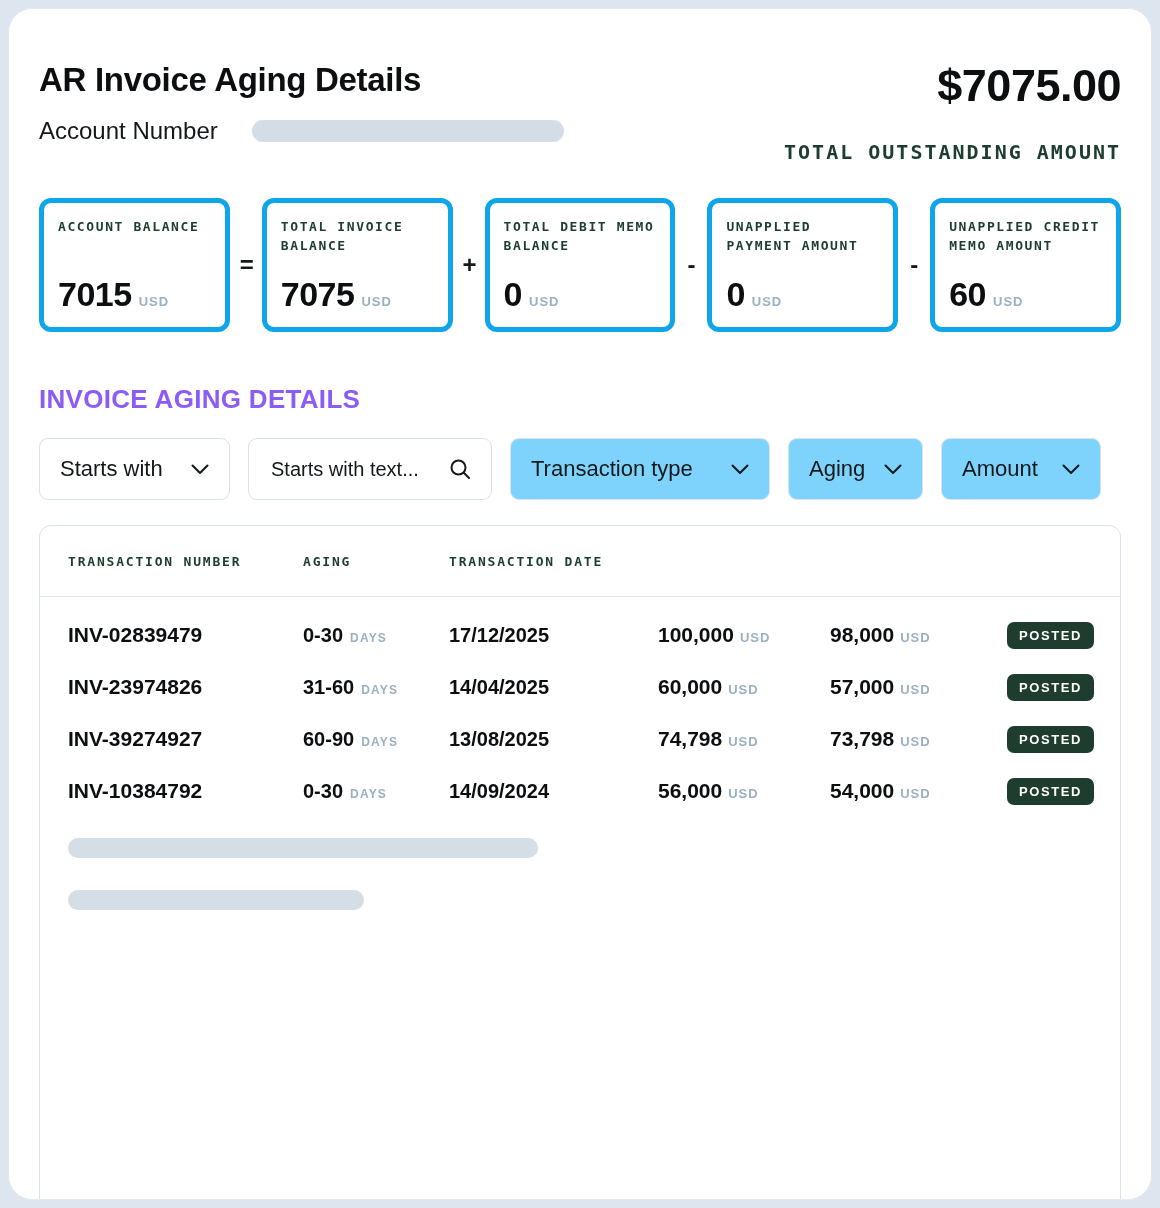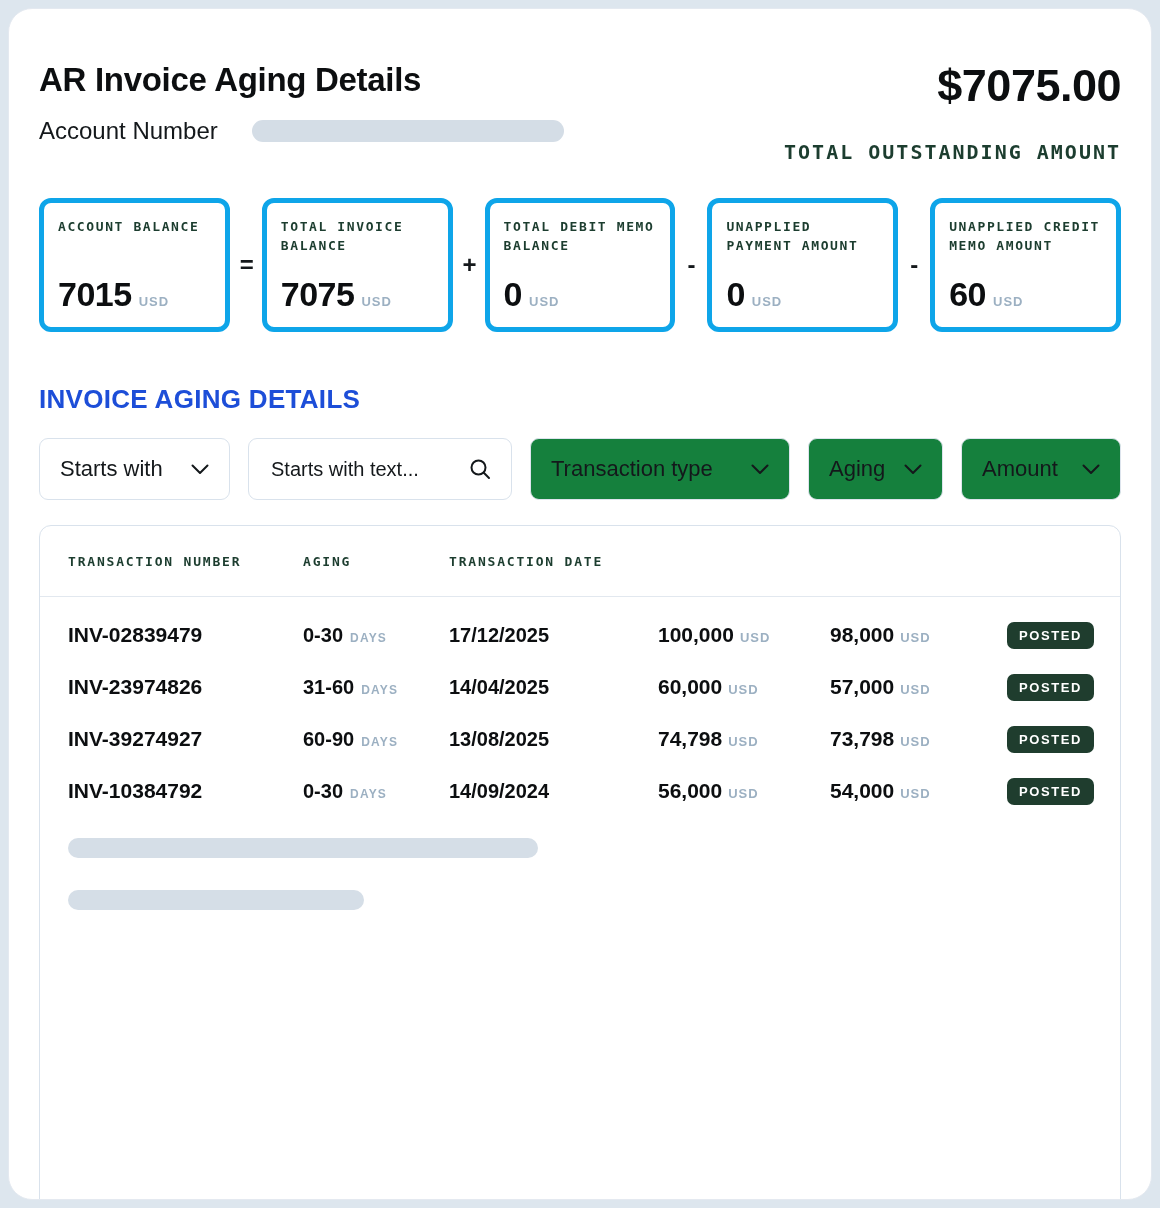--- a/index.html
+++ b/index.html
@@ -50,33 +50,33 @@
   .sum-value-num{font-size:34px;font-weight:bold;letter-spacing:-0.5px;color:#0c0e10;line-height:1;}
   .unit{font-size:13px;font-weight:bold;letter-spacing:1px;color:#9cb0c2;}
   .card-operator{
     align-self:center;width:12px;text-align:center;
     font-size:24px;font-weight:bold;color:#14181b;flex:0 0 auto;
   }
   .card-operator:empty{display:none;}
   
   .section-heading{
     margin:52px 0 0 0;
-    font-size:26px;font-weight:bold;letter-spacing:0.3px;color:#1d4ed8;
+    font-size:26px;font-weight:bold;letter-spacing:0.3px;color:#8b5cf6;
   }
   
   .filters{display:flex;gap:18px;margin-top:23px;height:62px;}
   .filter{
     display:flex;align-items:center;justify-content:space-between;
     border:1px solid #d9e2ec;border-radius:9px;box-sizing:border-box;
     padding:0 20px;background:#fff;cursor:pointer;
   }
-  .filter.filled{background:#15803d;border-color:#dde4ed;}
+  .filter.filled{background:#7dd3fc;border-color:#dde4ed;}
   .filter-label{font-size:22px;color:#14181b;white-space:nowrap;}
   .f-match{width:191px;}
-  .f-search{width:264px;}
+  .f-search{width:244px;}
   .f-type{width:260px;}
   .f-aging{width:135px;}
   .f-amount{width:160px;}
   .search-input{
     border:none;outline:none;background:transparent;
     font-family:"Liberation Sans", sans-serif;
     font-size:20px;color:#14181b;width:170px;
   }
   .search-input::placeholder{color:#14181b;opacity:1;}
   .icon{display:inline-flex;flex:0 0 auto;}

